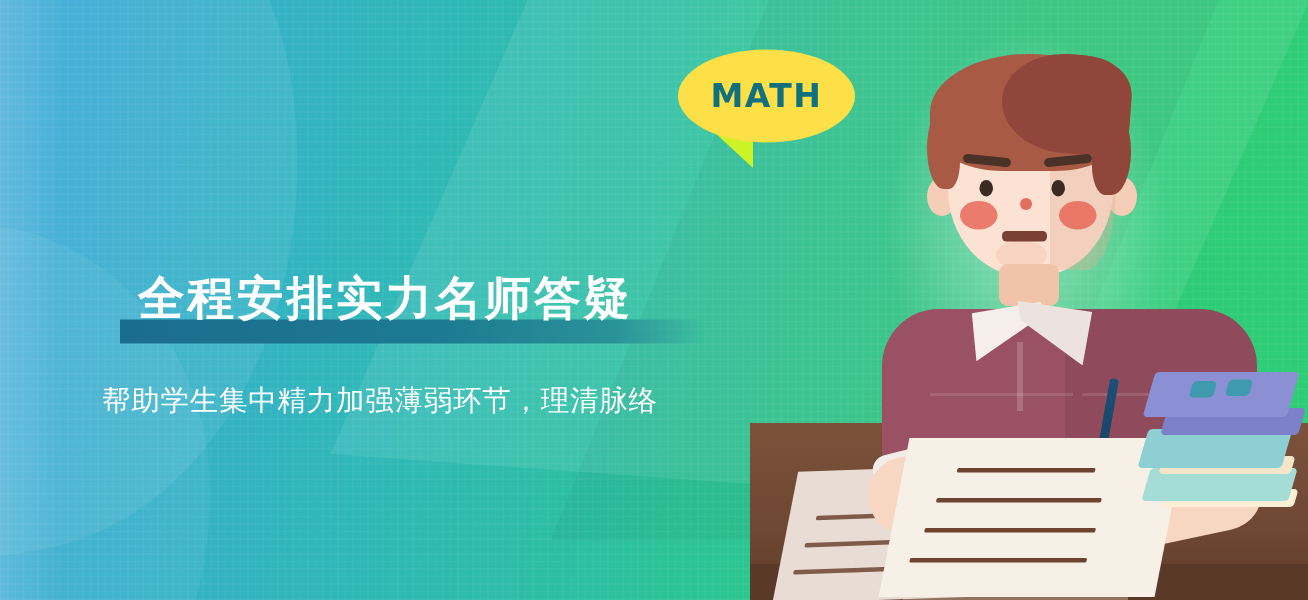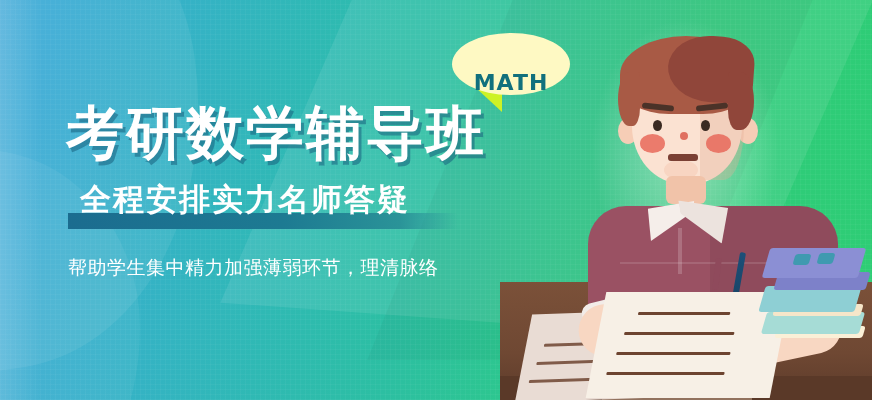--- a/index.html
+++ b/index.html
@@ -91,21 +91,21 @@
     position:absolute; left:66px; top:104px;
     font-family:"DejaVu Sans","Liberation Sans",sans-serif;
     font-size:58px; font-weight:bold;
     letter-spacing:2px;
     color:#ffffff;
     text-shadow: 3px 4px 0 rgba(23,96,125,.55);
     white-space:nowrap;
     line-height:1;
   }
   .subtitle-wrap {
-    position:absolute; left:64px; top:180px;
+    position:absolute; left:76px; top:180px;
     width:420px; height:52px;
   }
   .subtitle-band {
     position:absolute; left:4px; top:33px;
     width:390px; height:16px;
     background:linear-gradient(90deg,#1b6c8f 0%,#1d7a92 55%,#2a9398 85%,rgba(42,147,152,0) 100%);
   }
   .subtitle {
     position:absolute; left:16px; top:0;
     font-family:"DejaVu Sans","Liberation Sans",sans-serif;
@@ -122,24 +122,24 @@
     color:#ffffff;
     line-height:1.62;
     letter-spacing:.5px;
     white-space:nowrap;
   }
 
   
   .bubble {
     position:absolute; left:452px; top:33px;
     width:118px; height:62px;
-    background:#fef9c3;
+    background:#fde047;
     border-radius:50%;
     z-index:7;
-    display:flex; align-items:flex-end; justify-content:center;
+    display:flex; align-items:center; justify-content:center;
   }
   .bubble span {
     font-family:"DejaVu Sans","Liberation Sans",sans-serif;
     font-size:22px; font-weight:bold;
     color:#11707d;
     letter-spacing:1px;
   }
   .bubble-tail {
     position:absolute; left:466px; top:88px;
     width:0;height:0;
@@ -335,21 +335,20 @@
   <div class="bg-leftband"></div>
   <div class="bg-grid"></div>
 
   <div class="wm" style="left:590px; top:368px;"></div>
   <div class="wm" style="left:758px; top:368px;"></div>
   <div class="wm" style="left:676px; top:300px;"></div>
   <div class="wm" style="left:842px; top:300px;"></div>
   <div class="wm" style="left:510px; top:300px;"></div>
 
   <div class="textblock">
-    <div class="title">考研数学辅导班</div>
 
     <div class="subtitle-wrap">
       <div class="subtitle-band"></div>
       <div class="subtitle">全程安排实力名师答疑</div>
     </div>
 
     <div class="bodytext">
       <div>帮助学生集中精力加强薄弱环节，理清脉络</div>
     </div>
   </div>

